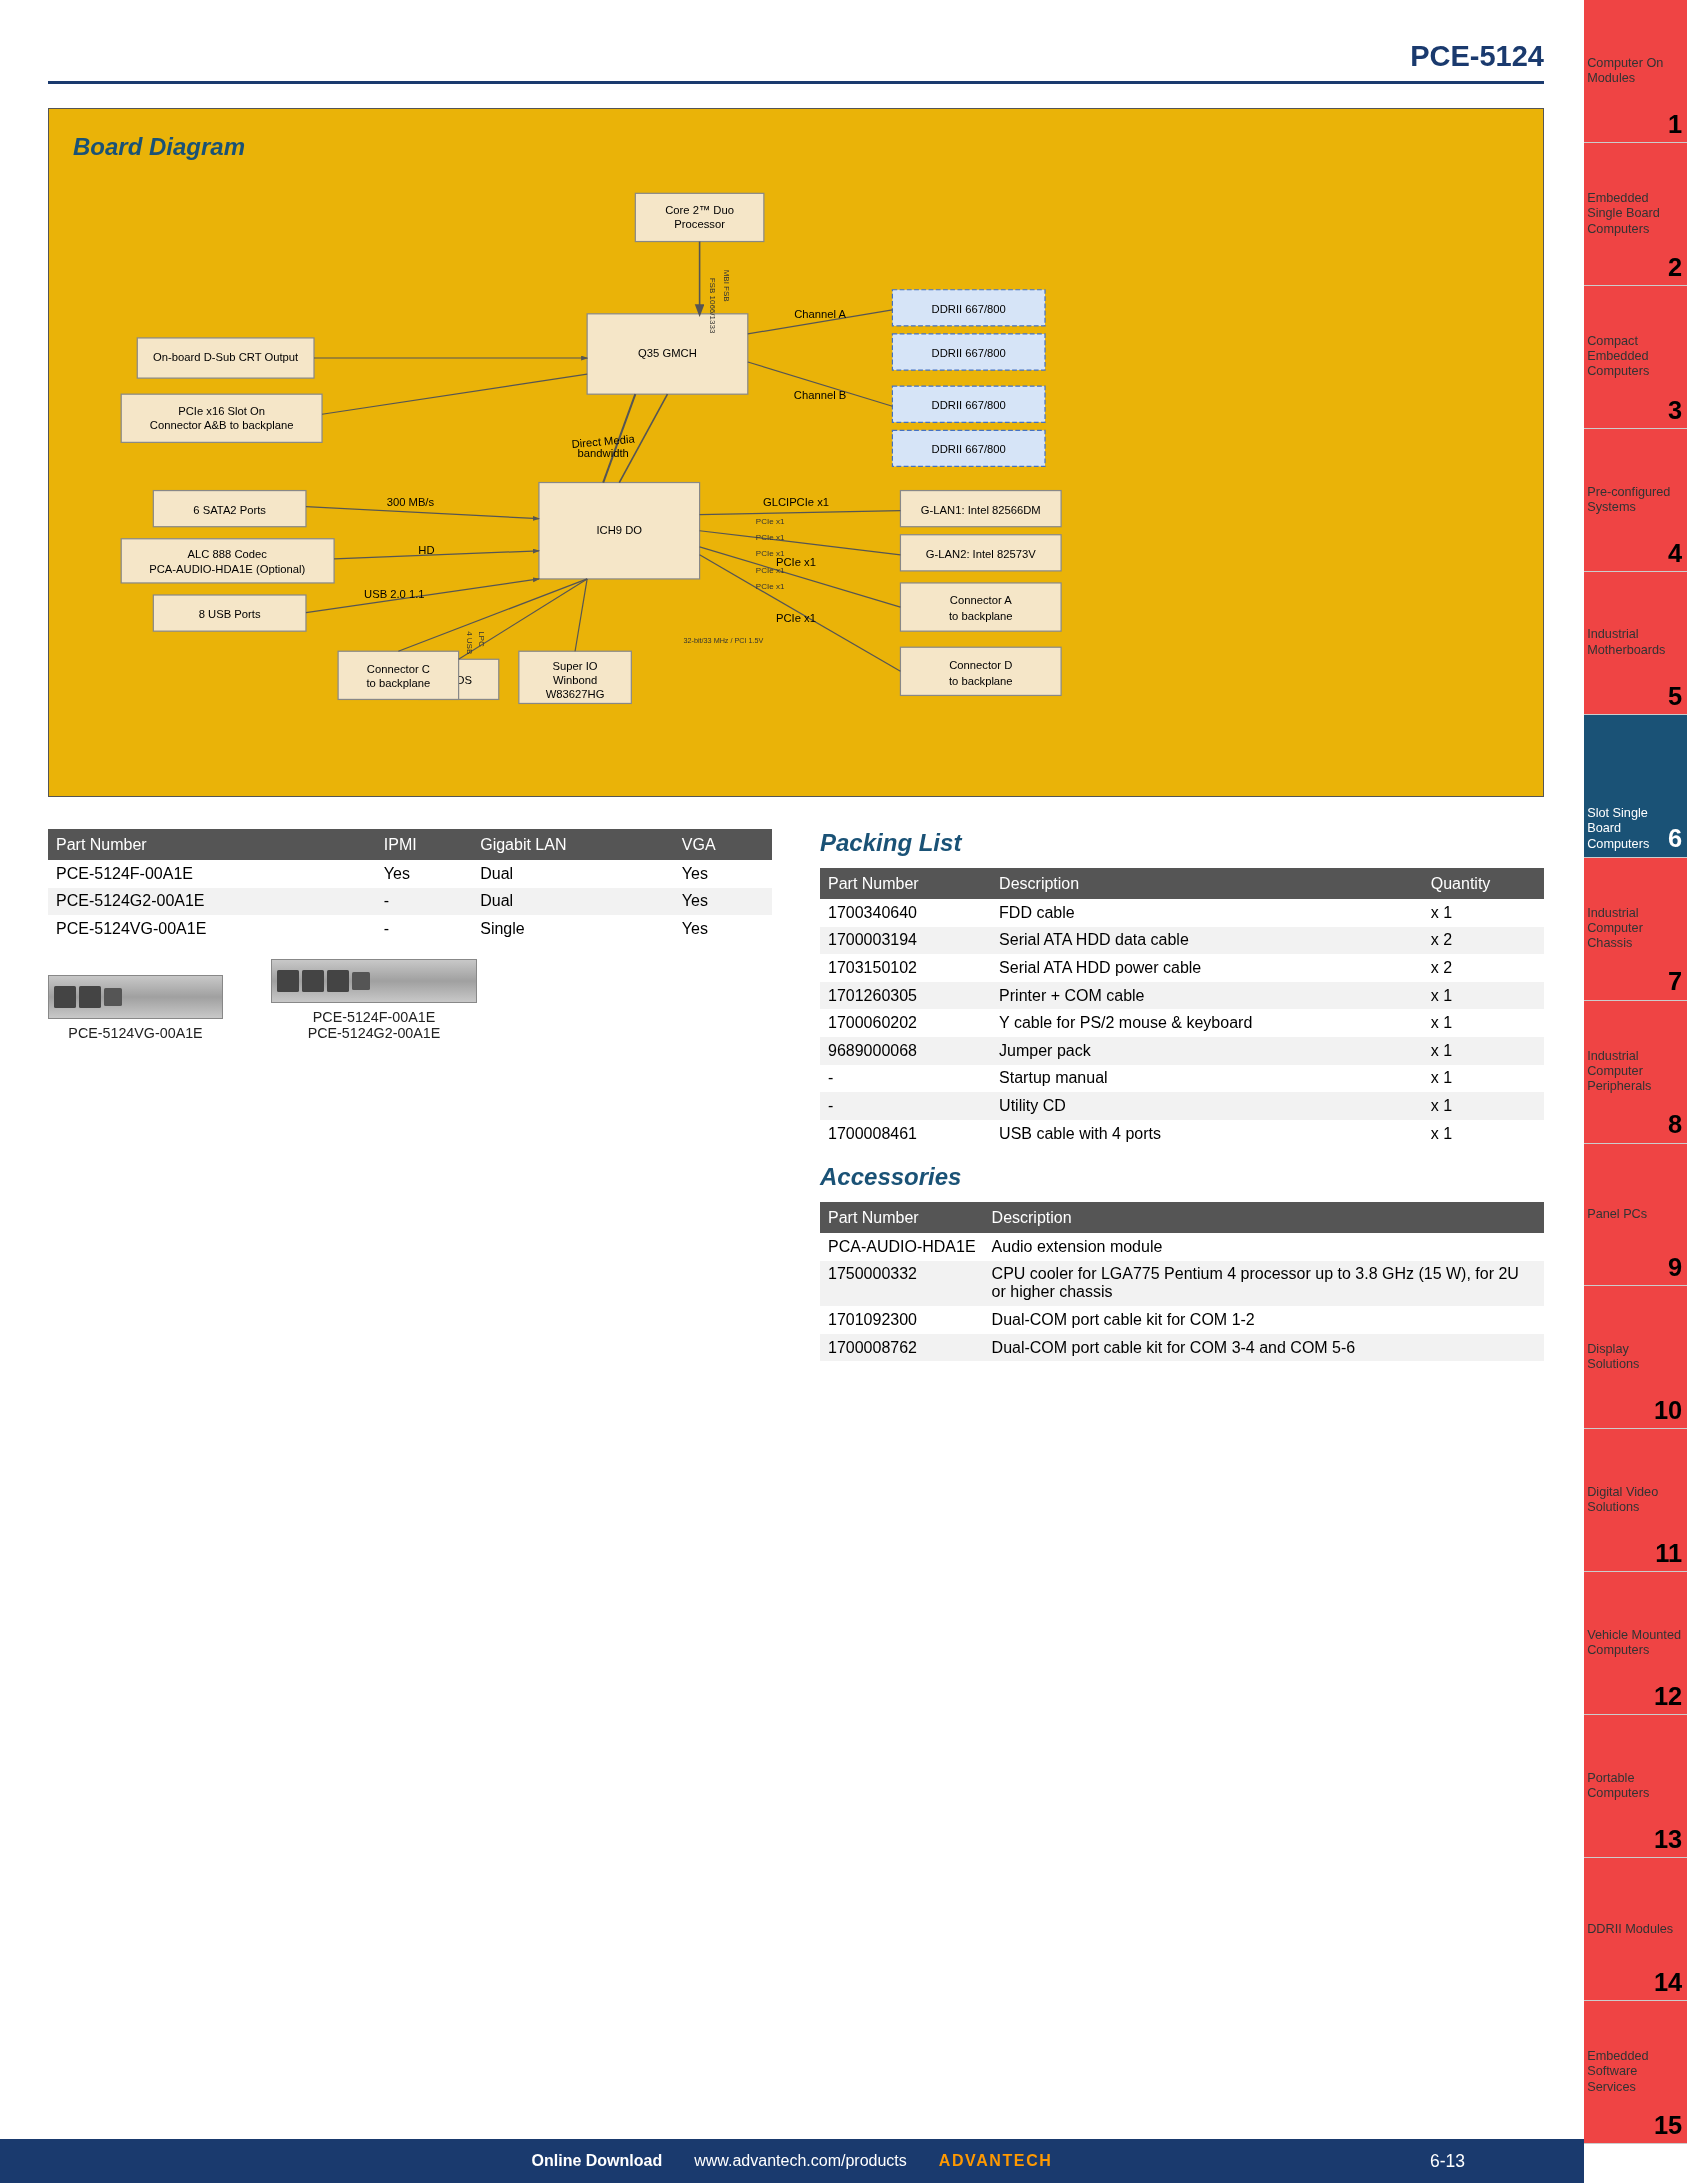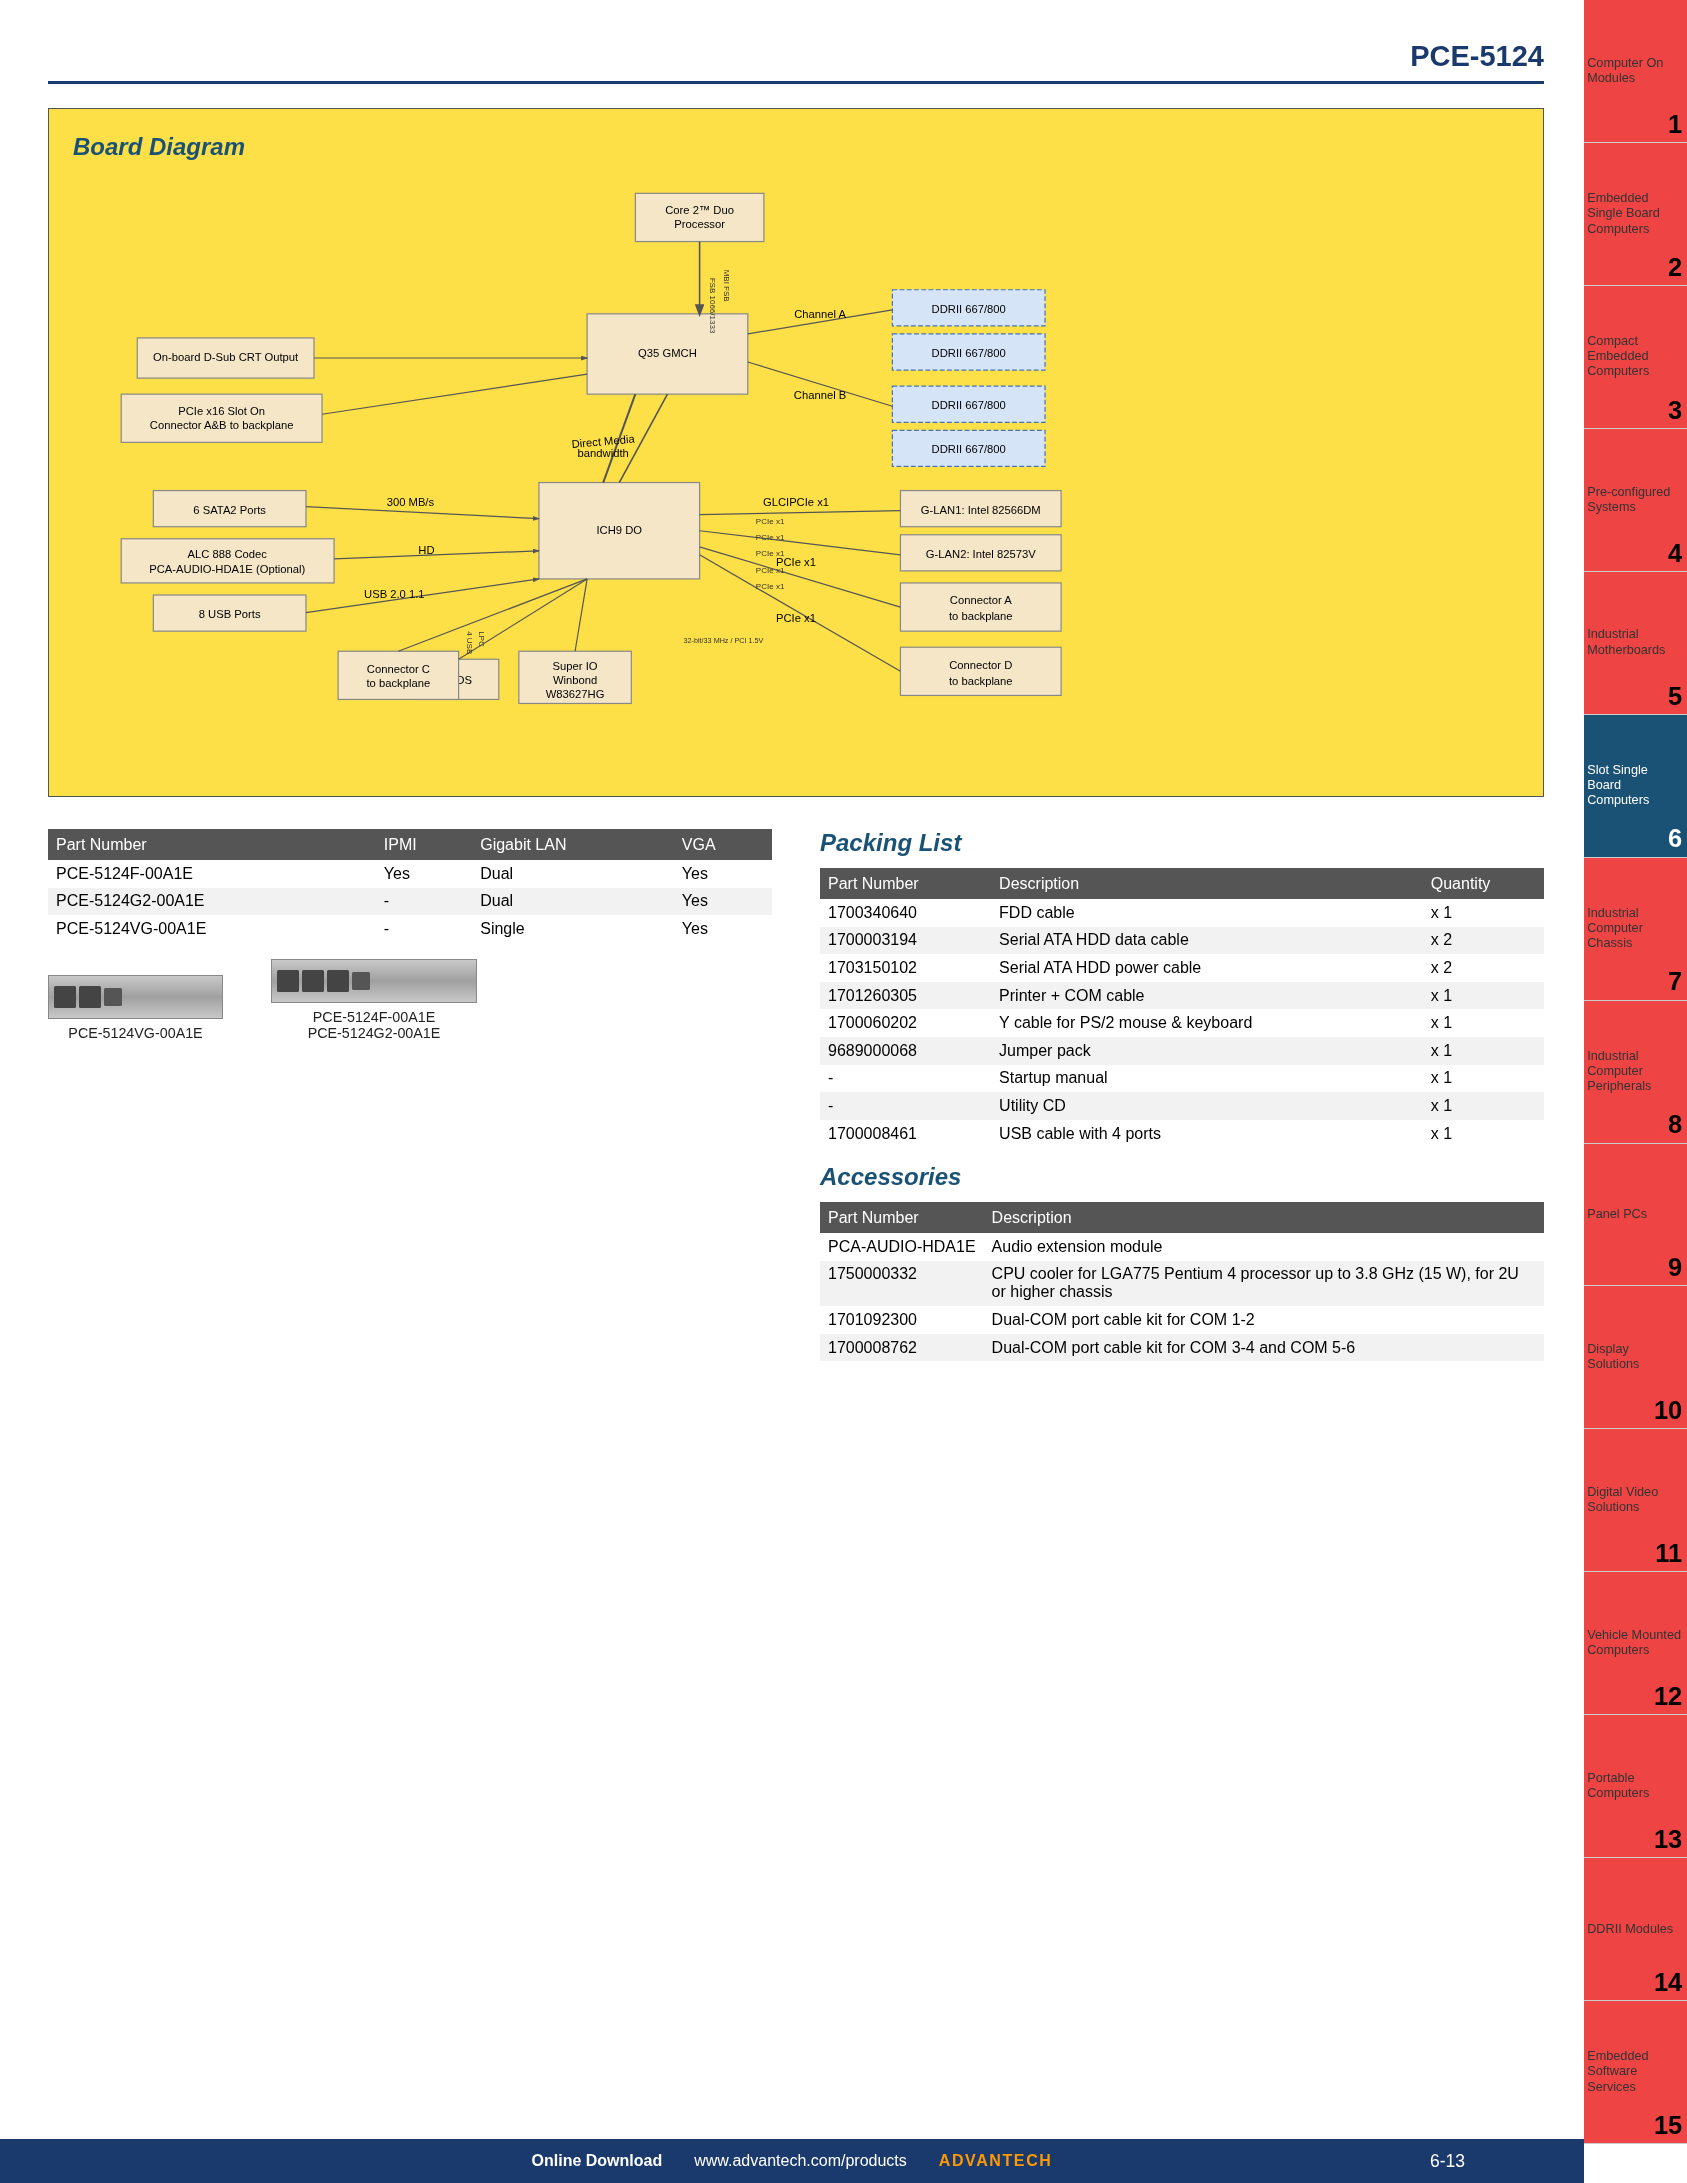--- a/index.html
+++ b/index.html
@@ -29,20 +29,21 @@
       display: flex;
       align-items: center;
       justify-content: flex-start;
       padding: 4.8px 3.2px;
       cursor: pointer;
       position: relative;
     }
     .sidebar-item.active {
       background: #1a5276;
       color: #fff;
+      align-items: flex-end;
     }
     .sidebar-item .num {
       font-size: 25.4px;
       font-weight: bold;
       color: inherit;
       position: absolute;
       right: 4.8px;
       bottom: 3.2px;
     }
     .sidebar-item.active .num {
@@ -75,21 +76,21 @@
       height: 3.2px;
       background: #1a3a6e;
       margin-bottom: 24px;
     }
 
     
     .diagram-box {
       border: 1.6px solid #555;
       padding: 24px;
       margin-bottom: 32px;
-      background: #fde047;
+      background: #eab308;
     }
     .diagram-title {
       font-size: 24px;
       font-weight: bold;
       color: #1a5276;
       margin-bottom: 16px;
       font-style: italic;
     }
 
     

